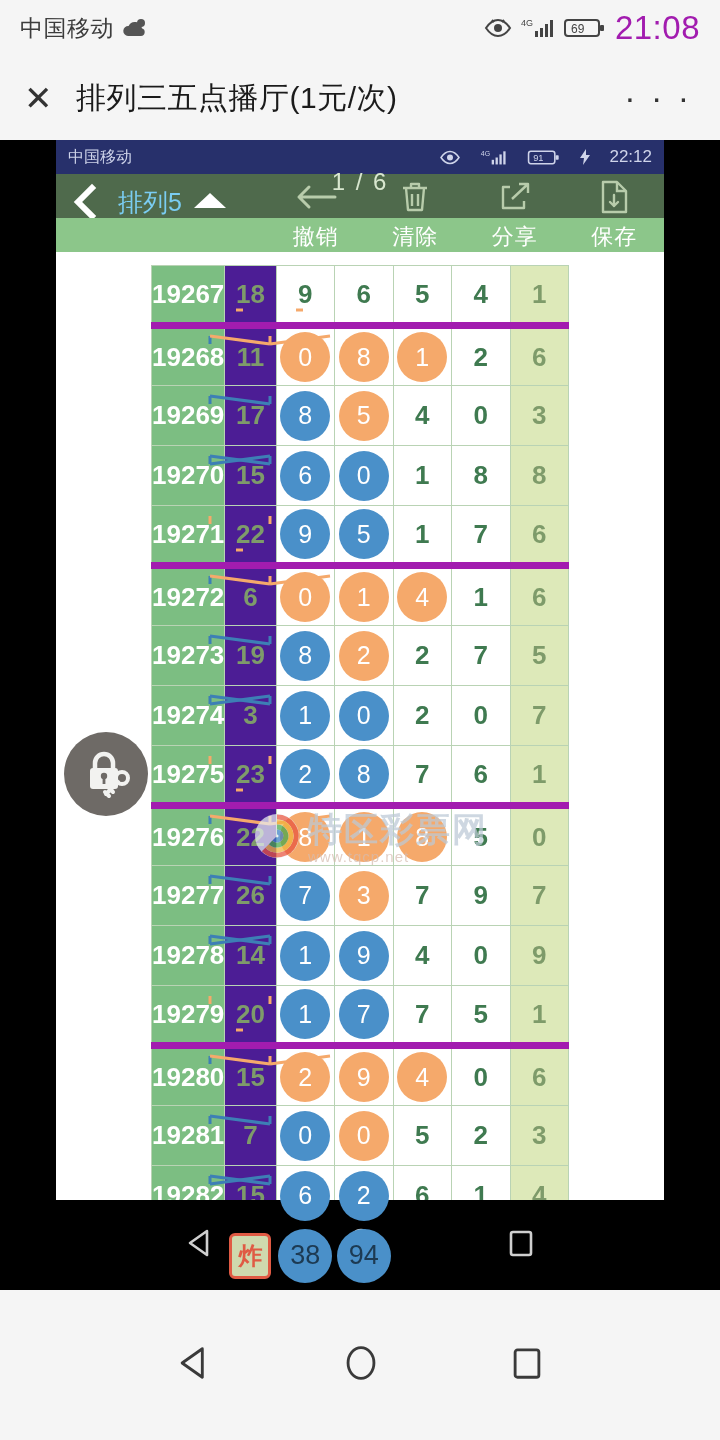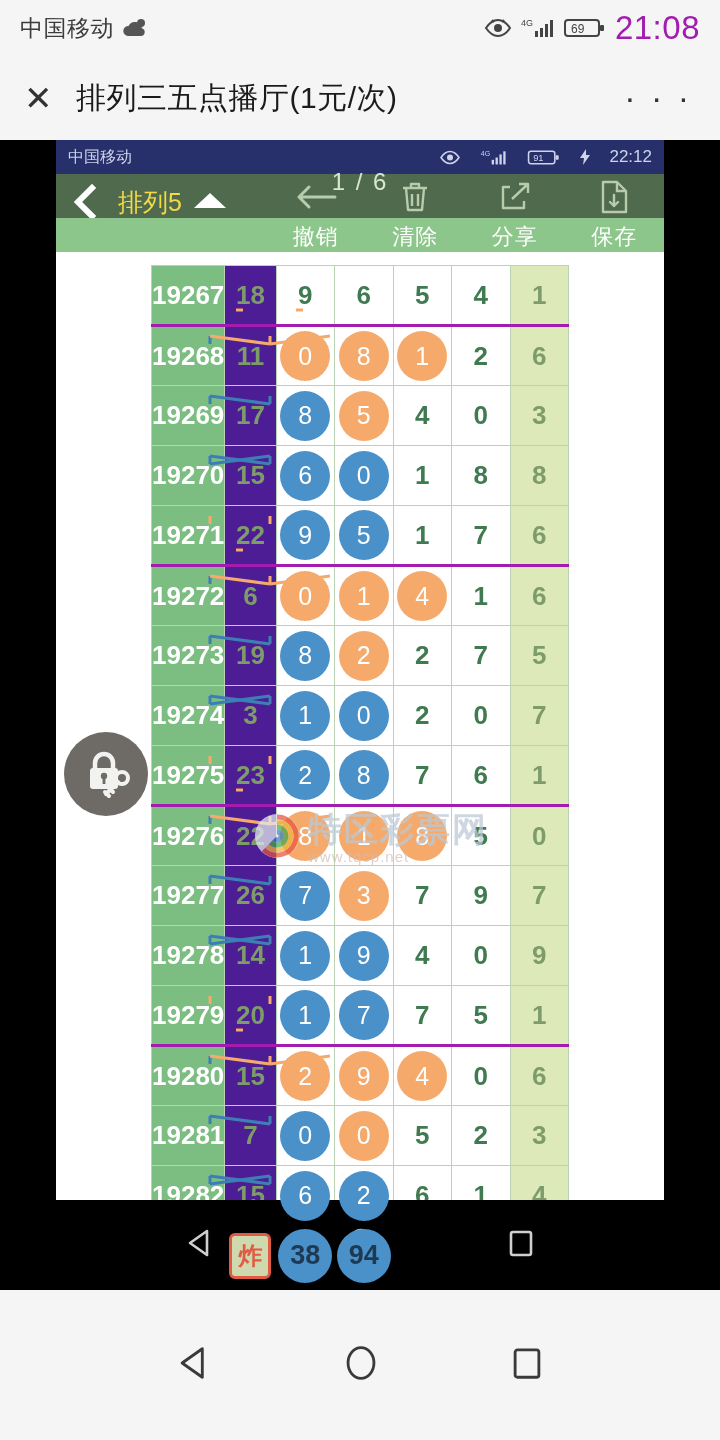--- a/index.html
+++ b/index.html
@@ -52,21 +52,21 @@
     padding:0 12px; font-size:16px;
   }
   .in-status-right{ display:flex; align-items:center; gap:19px; font-size:17px;}
 
   
   .in-header{
     height:56px; background:#4f6a4c; position:relative;
     display:flex; align-items:center; padding-left:14px;
   }
   .hdr-back{ color:#fff; font-size:0; width:34px;}
-  .hdr-title{ color:#fde047; font-size:25px; margin-left:14px; opacity:.95;}
+  .hdr-title{ color:#7dd3fc; font-size:25px; margin-left:14px; opacity:.95;}
   .hdr-tri{ margin-left:10px; }
 
   
   .tool-overlay{
     position:absolute; left:0; top:34px; width:608px; height:78px;
     pointer-events:none;
   }
   .page-count{
     position:absolute; left:0; right:0; top:-6px;
     text-align:center; color:#d8e7cf; font-size:24px; letter-spacing:2px;
@@ -102,33 +102,33 @@
     border:1px solid #b9d3b4;
     height:60px; text-align:center; vertical-align:middle;
     font-size:26px; color:#3f7a50; font-weight:bold;
     position:relative;
   }
   .c-issue{ width:72px; background:#7cbe82; color:#ffffff !important; font-size:22px;}
   .c-sum  { width:52px; background:#4c1d95; color:#7e9b6a !important; font-size:20px;}
   .c-d    { width:60px; background:#ffffff; }
   .c-last { width:60px; background:#dde9b9; color:#7e9b6a !important; font-size:20px;}
 
-  .tbl tr.sep td{ border-top:3px solid #a21caf; }
+  .tbl tr.sep td{ border-top:7px solid #a21caf; }
 
   .ball{
     position:absolute; left:50%; top:50%;
     width:50px; height:50px; margin:-25px 0 0 -25px;
     border-radius:50%;
     display:flex; align-items:center; justify-content:center;
     font-size:25px; color:#ffffff; font-weight:normal;
     z-index:3;
   }
   .ball.blue  { background:#4a90c9; }
   .ball.orange{ background:#f5a96b; }
-  .ball.big   { width:54px;height:54px;margin:-27px 0 0 -27px; color:#1d3a52; font-size:27px; font-weight:bold;}
+  .ball.big   { width:54px;height:54px;margin:-27px 0 0 -27px; color:#1d3a52; font-size:27px; font-weight:normal;}
 
   
   .lines{
     position:absolute; left:0; top:0; width:418px; height:1038px;
     pointer-events:none; z-index:2;
   }
 
   
   .boom{
     position:absolute; left:50%; top:50%;

